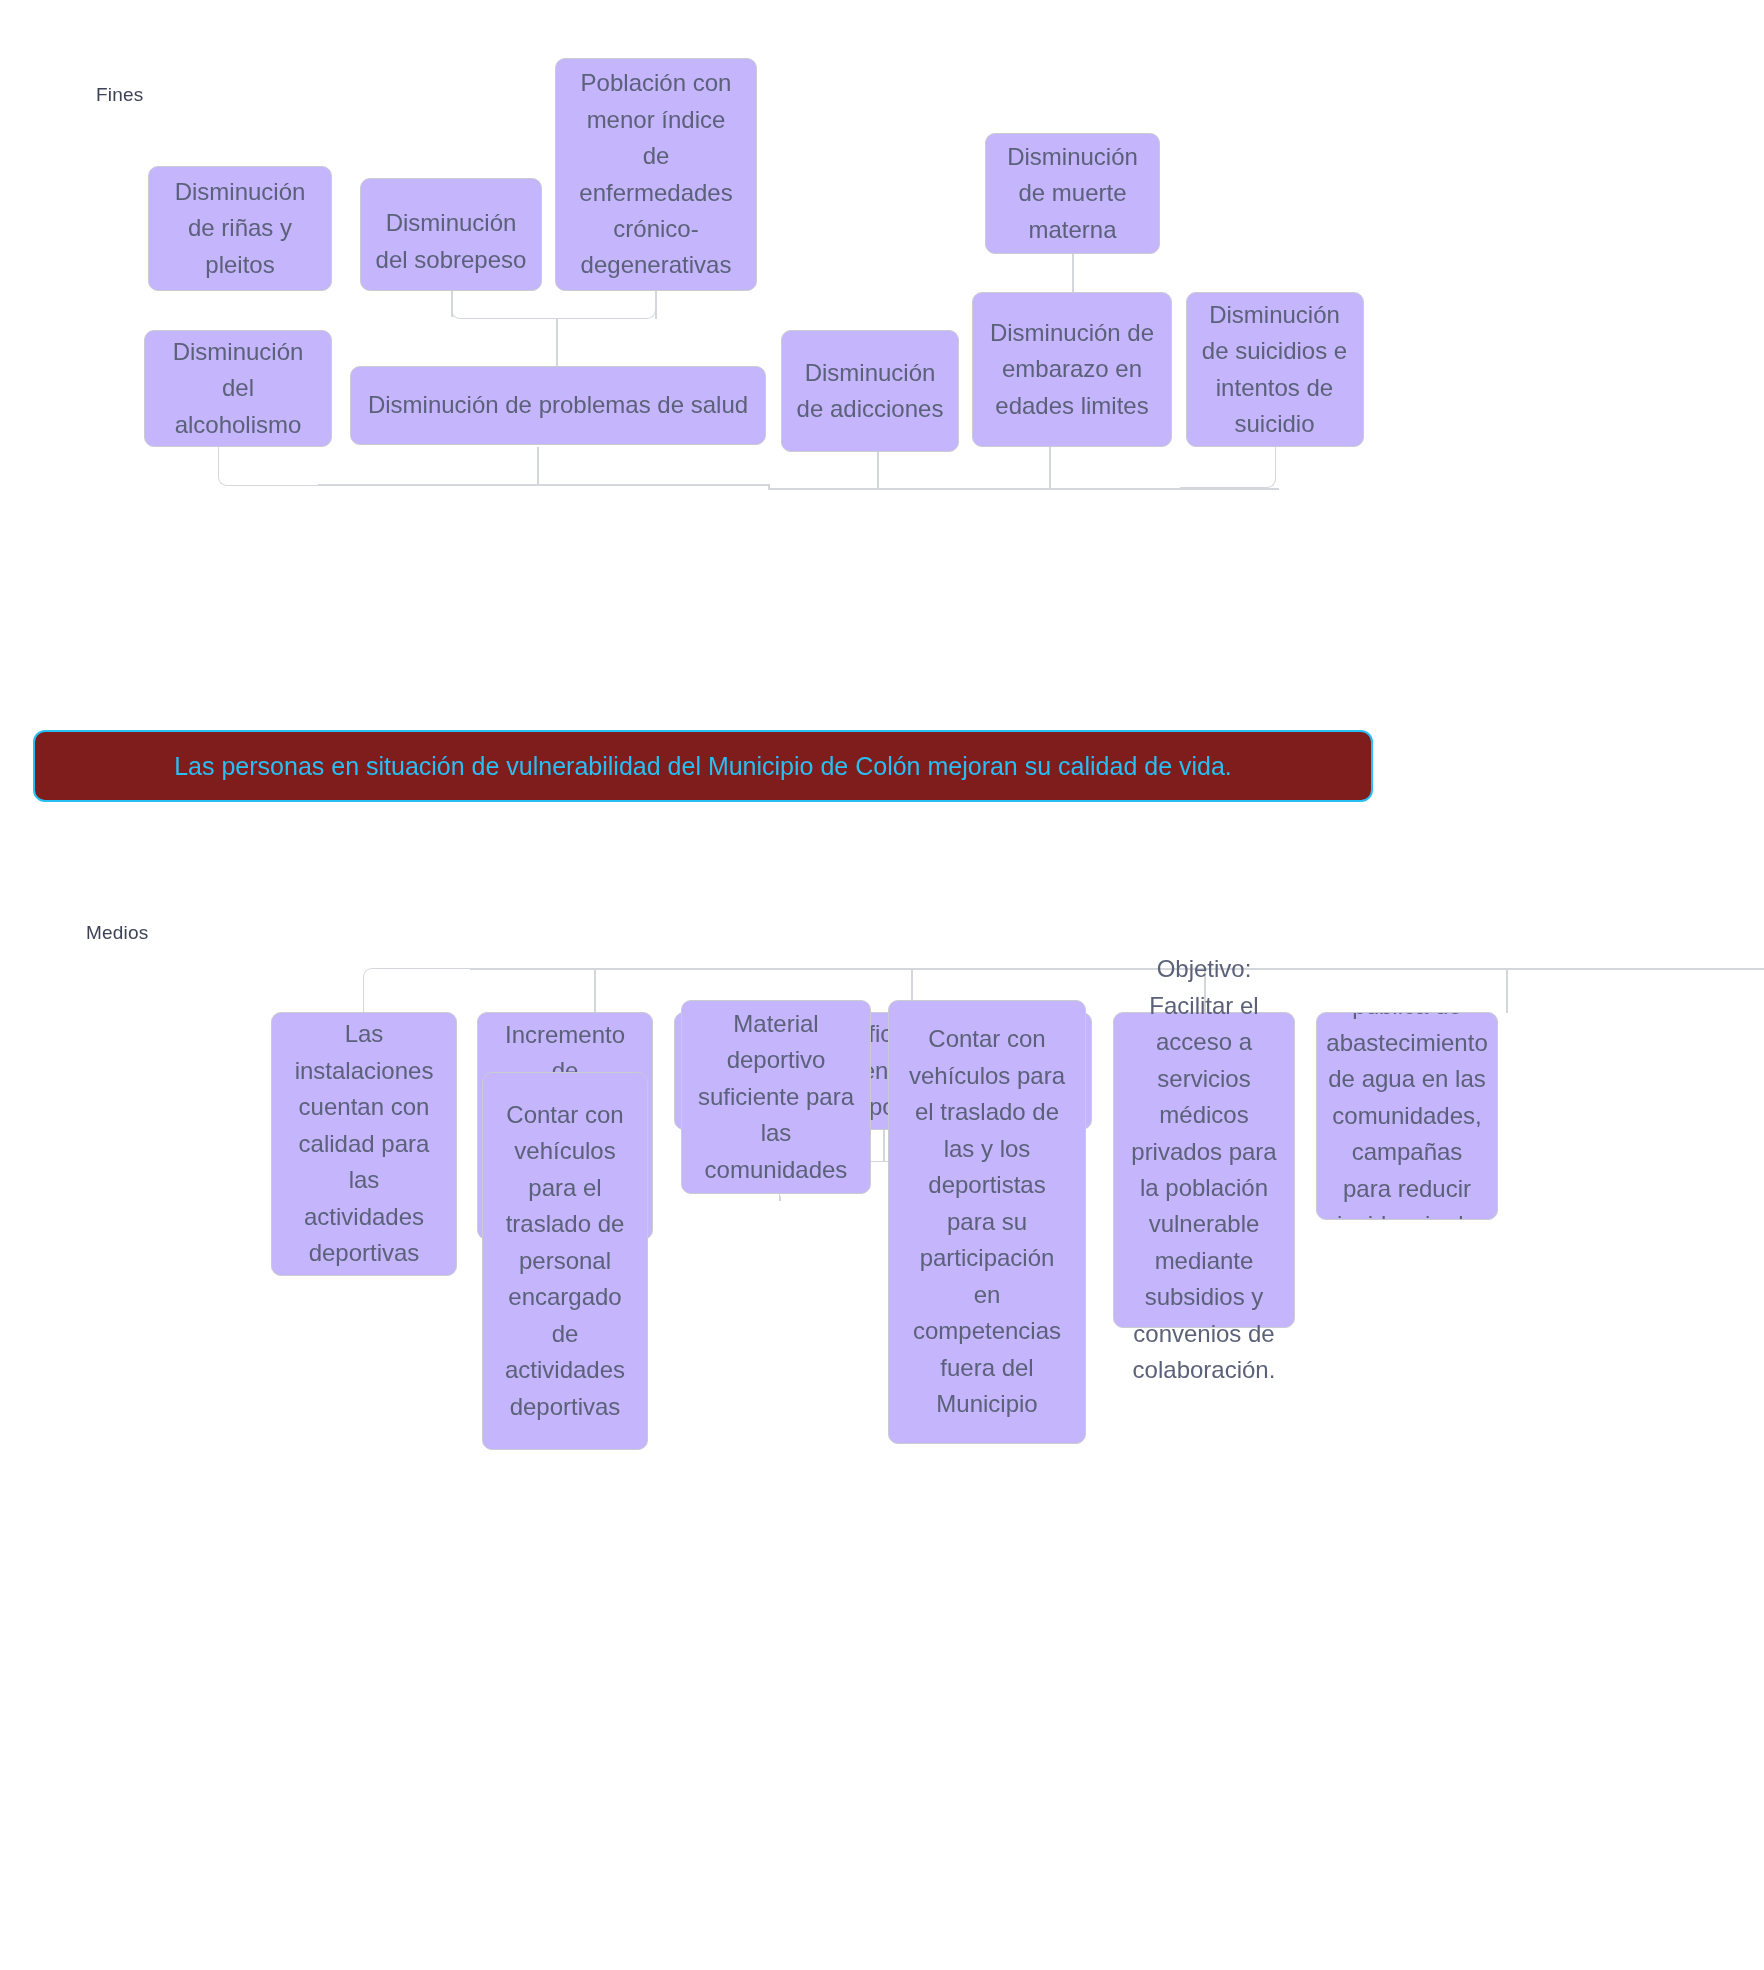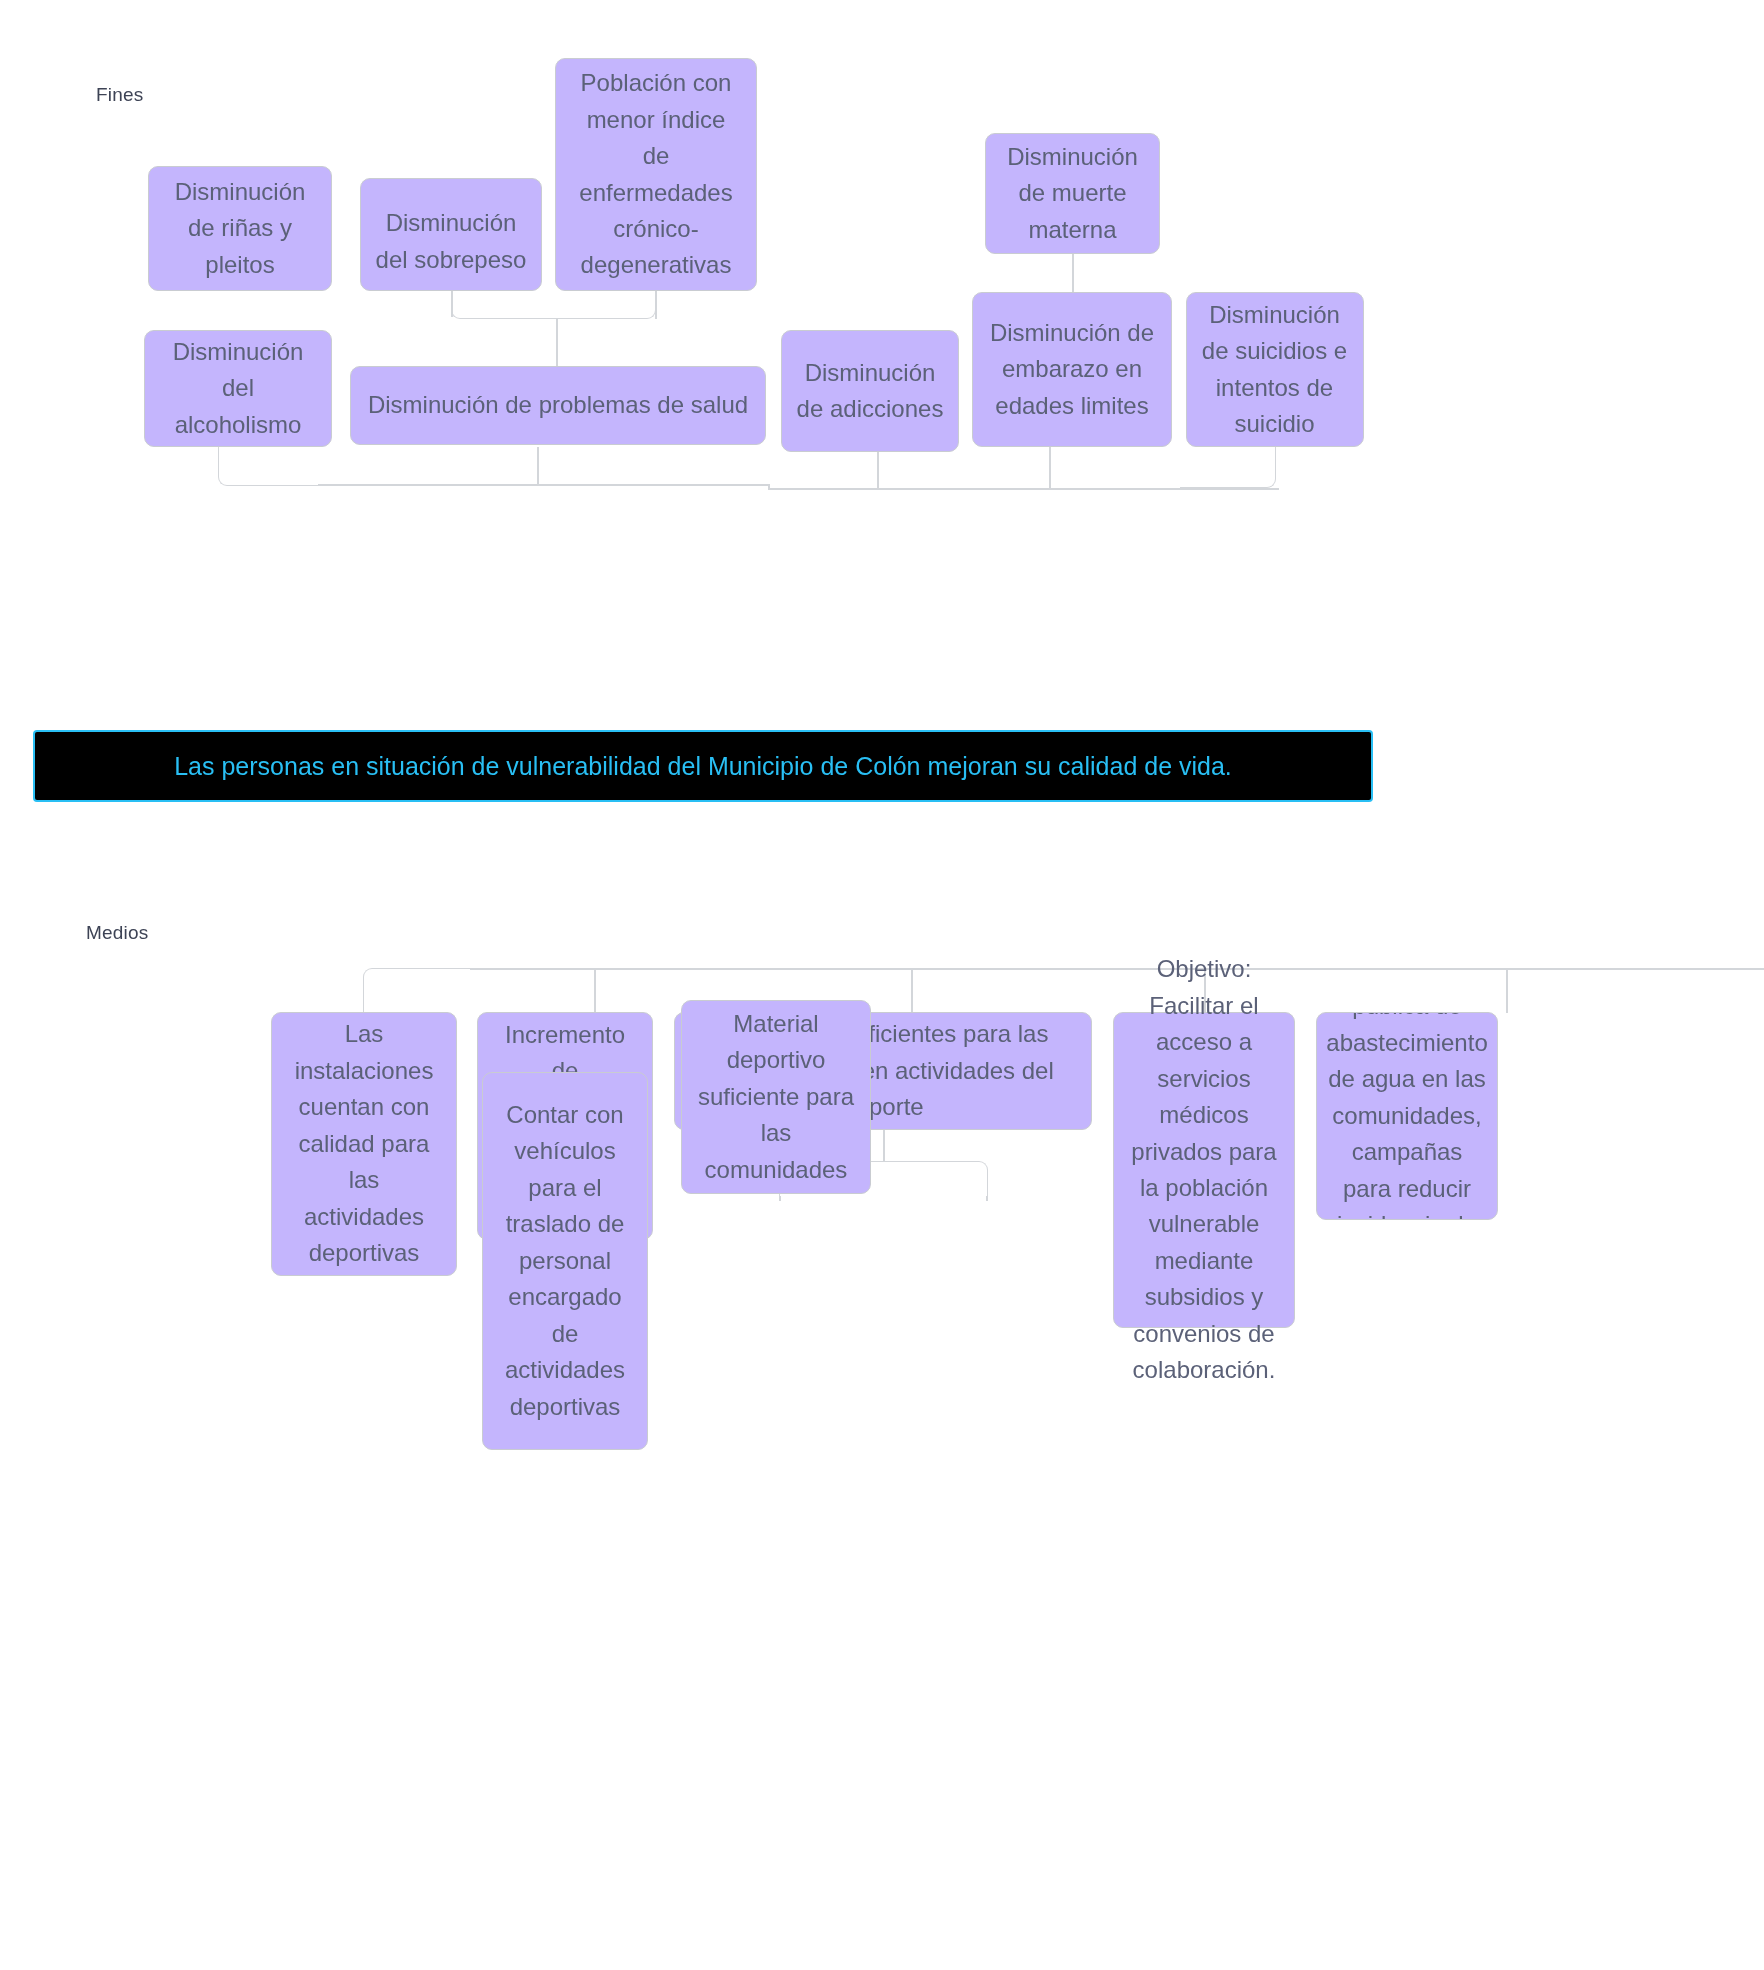--- a/index.html
+++ b/index.html
@@ -39,22 +39,22 @@
     align-items: center;
     justify-content: center;
     padding: 12px 14px;
     z-index: 3;
   }
 
   
   .banner {
     position: absolute;
     border: 2.2px solid #29bff4;
-    border-radius: 4px;
-    background: #000000;
+    border-radius: 12px;
+    background: #7f1d1d;
     color: #29bff4;
     font-size: 25px;
     display: flex;
     align-items: center;
     justify-content: center;
     text-align: center;
     z-index: 3;
   }
 
   
@@ -171,14 +171,17 @@
   <div class="ln v" style="left:986px; top:1196px; height:5px;"></div>
 
   <div class="ln v" style="left:565px; top:1240px; height:34px;"></div>
 
   <div class="node" style="left:482px; top:1072px; width:166px; height:378px;">
     <span>Contar con vehículos para el traslado de personal encargado de actividades deportivas</span>
   </div>
   <div class="node" style="left:681px; top:1000px; width:190px; height:194px;justify-content:flex-end;">
     <span>Material deportivo suficiente para las comunidades</span>
   </div>
+  <div class="node" style="left:888px; top:1000px; width:198px; height:444px;">
+    <span>Contar con vehículos para el traslado de las y los deportistas para su participación en competencias fuera del Municipio</span>
+  </div>
 
 </div>
 
 </body></html>

